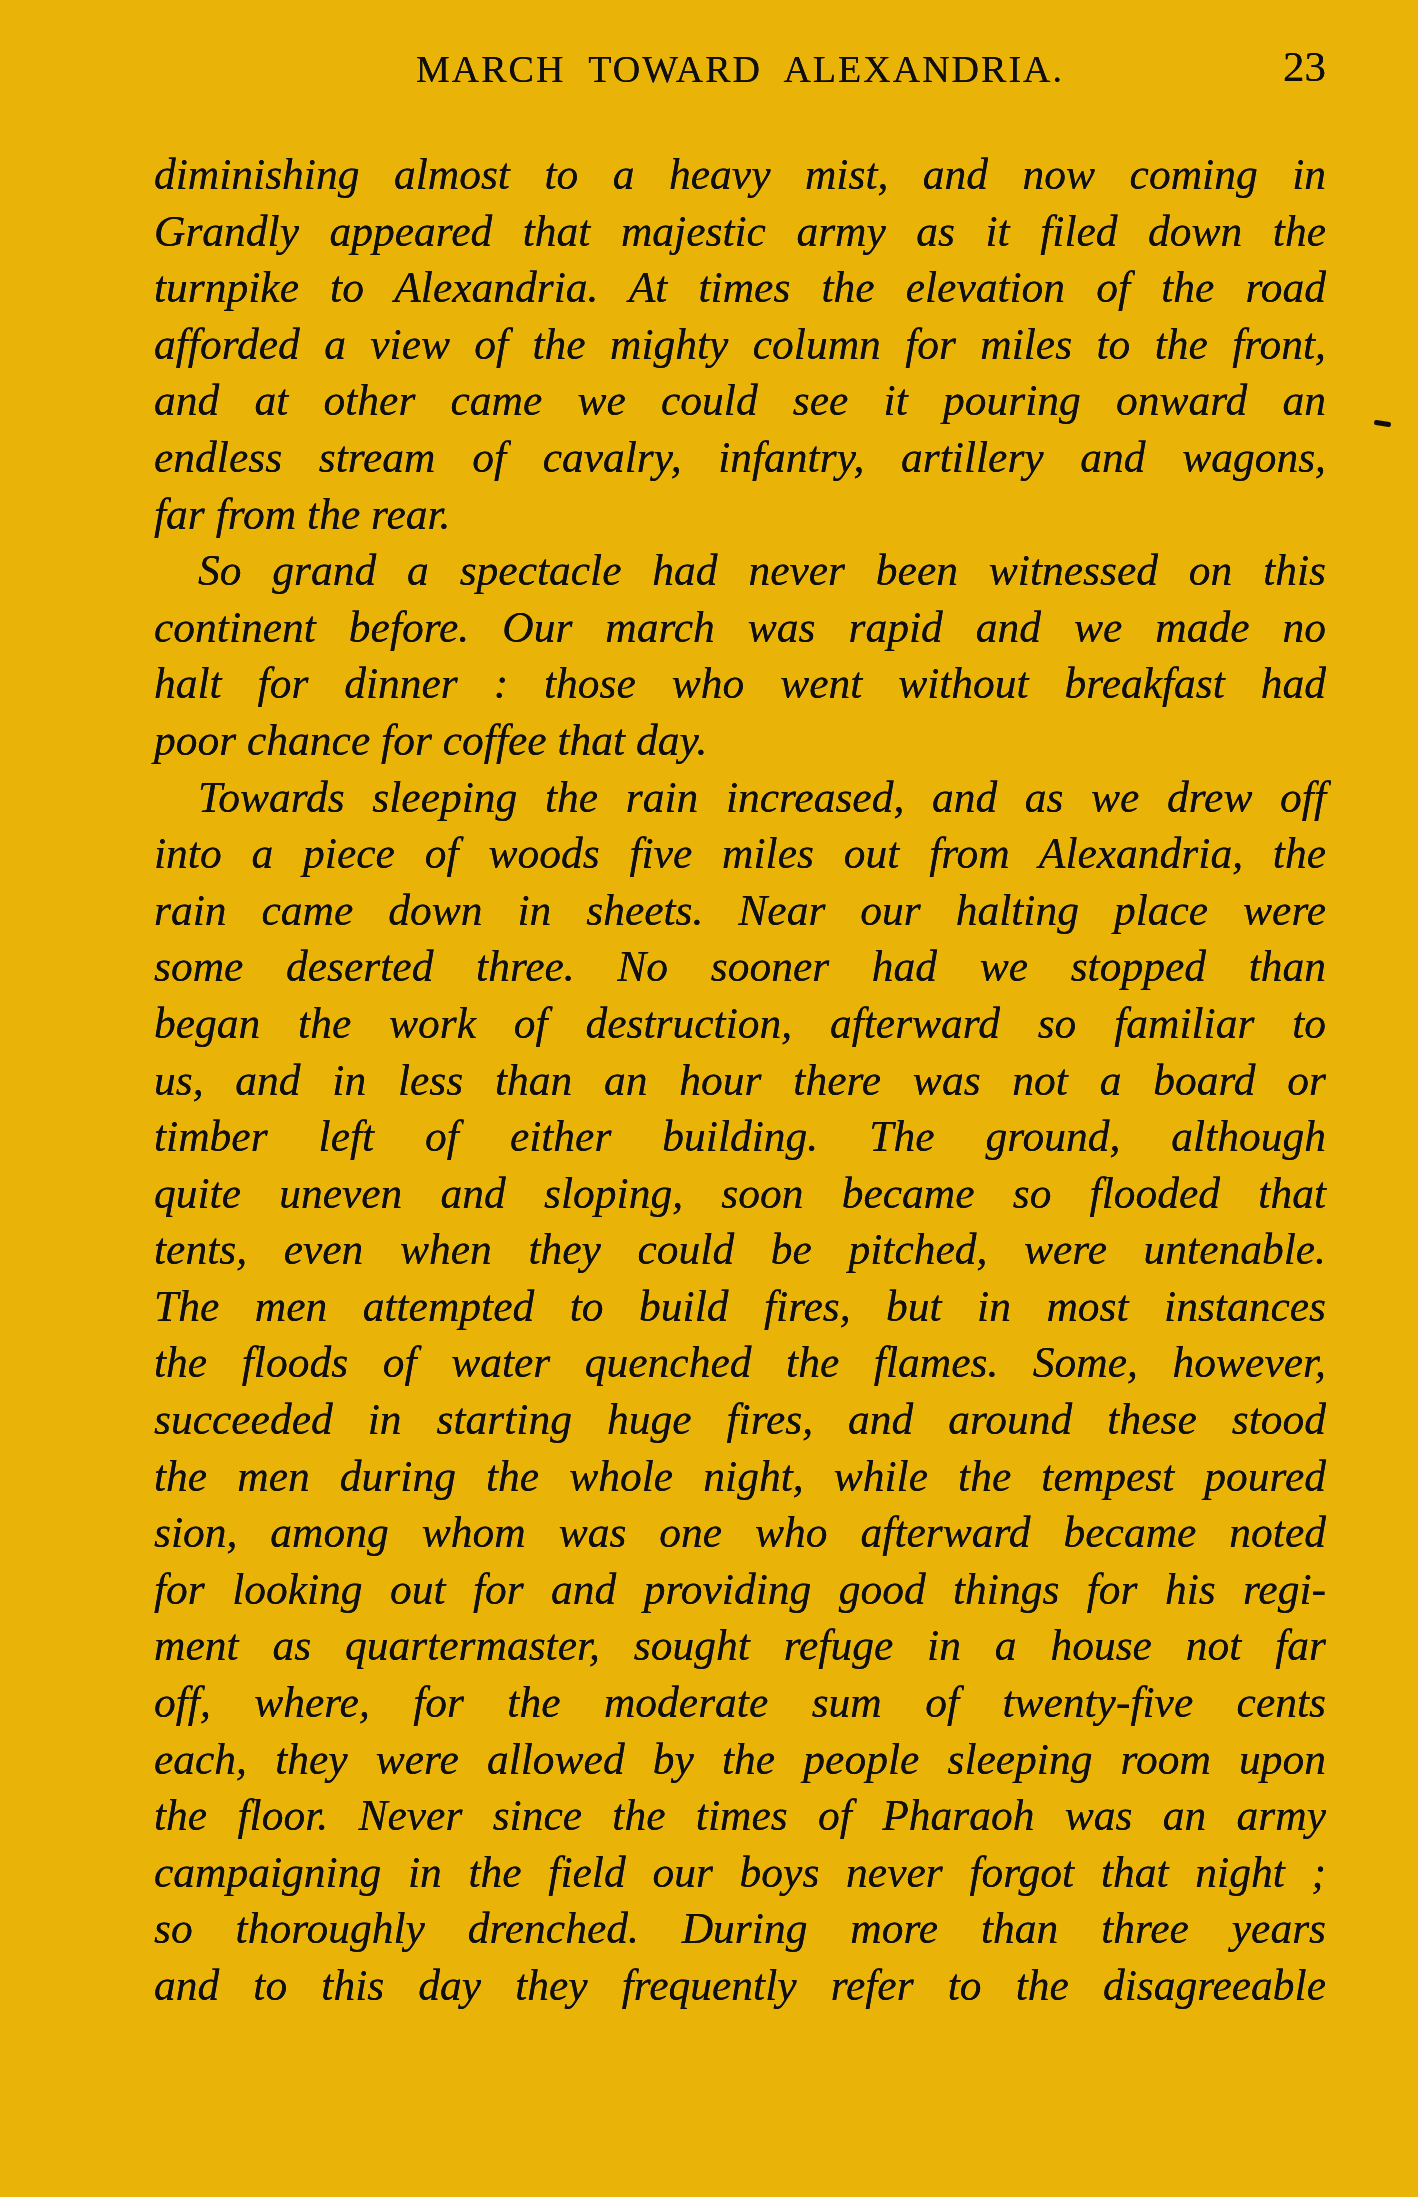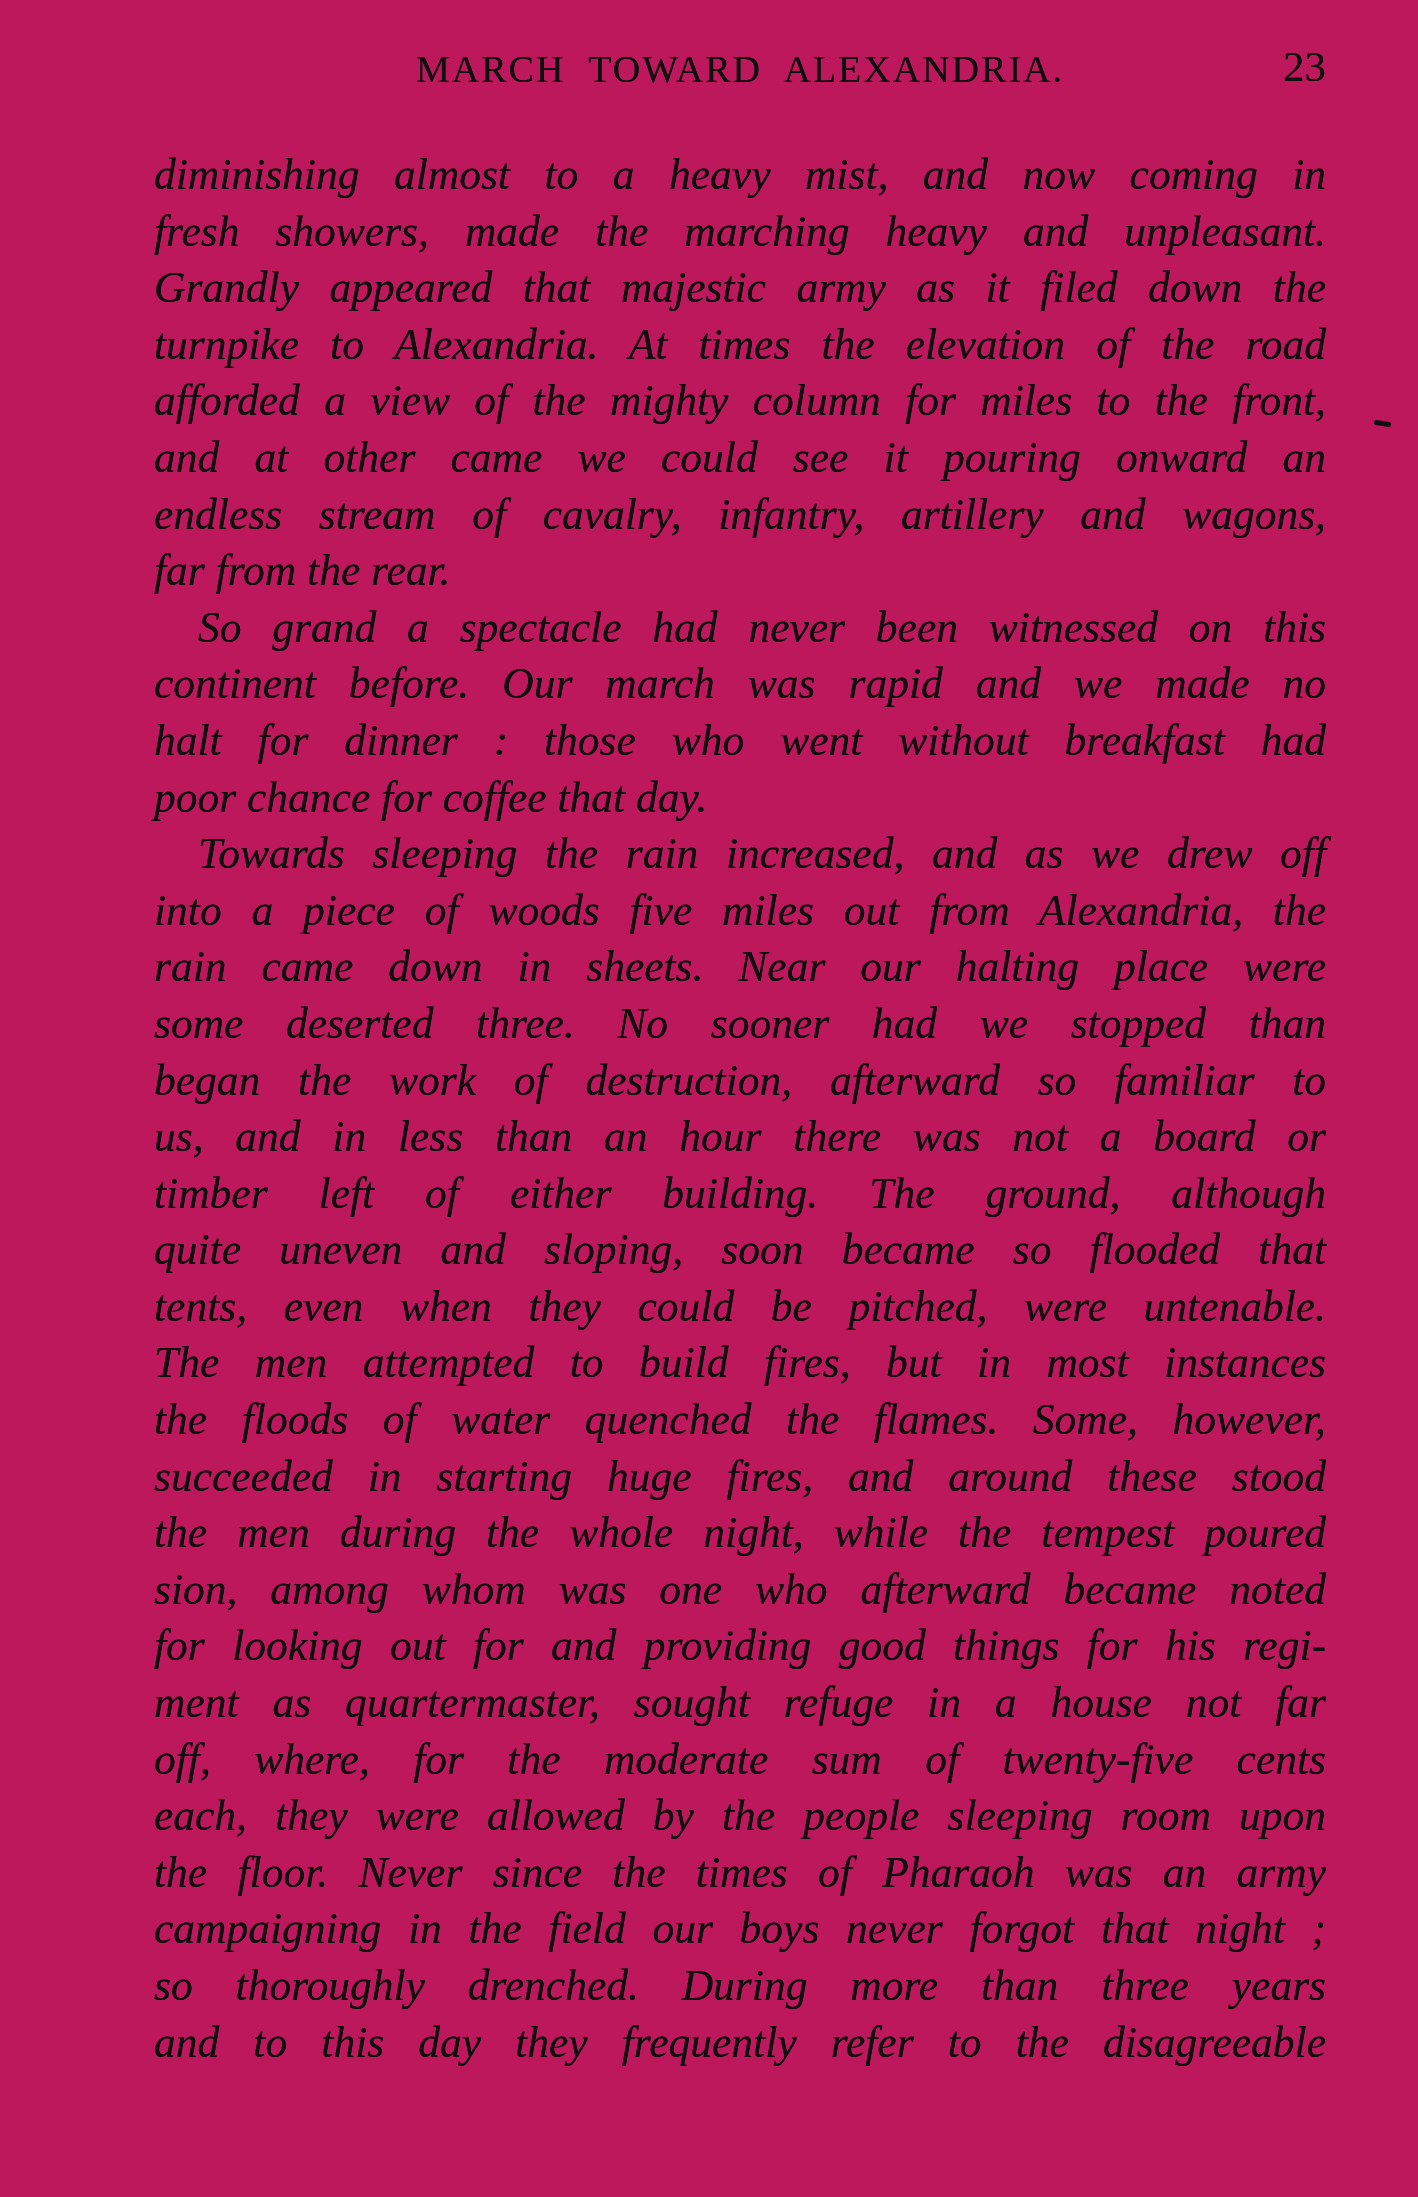--- a/index.html
+++ b/index.html
@@ -4,21 +4,21 @@
 <style>
   html, body {
     margin: 0;
     padding: 0;
     background: #ffffff;
   }
   .page {
     position: relative;
     width: 1418px;
     height: 2197px;
-    background: #be185d;
+    background: #eab308;
     color: #0f0f0f;
     font-family: "Liberation Serif", "DejaVu Serif", serif;
     overflow: hidden;
   }
   
   .running-head {
     position: absolute;
     left: 154px;
     top: 48px;
     width: 1172px;
@@ -78,21 +78,20 @@
 
 <div class="page">
 
   <div class="running-head">MARCH TOWARD ALEXANDRIA.</div>
 
   <div class="page-num">23</div>
 
   <main class="body-text">
       <div class="para">
         <div class="line">diminishing almost to a heavy mist, and now coming in</div>
-        <div class="line">fresh showers, made the marching heavy and unpleasant.</div>
         <div class="line">Grandly appeared that majestic army as it filed down the</div>
         <div class="line">turnpike to Alexandria.  At times the elevation of the road</div>
         <div class="line">afforded a view of the mighty column for miles to the front,</div>
         <div class="line">and at other came we could see it pouring onward an</div>
         <div class="line">endless stream of cavalry, infantry, artillery and wagons,</div>
         <div class="line last">far from the rear.</div>
       </div>
       <div class="para indent">
         <div class="line">So grand a spectacle had never been witnessed on this</div>
         <div class="line">continent before.  Our march was rapid and we made no</div>

